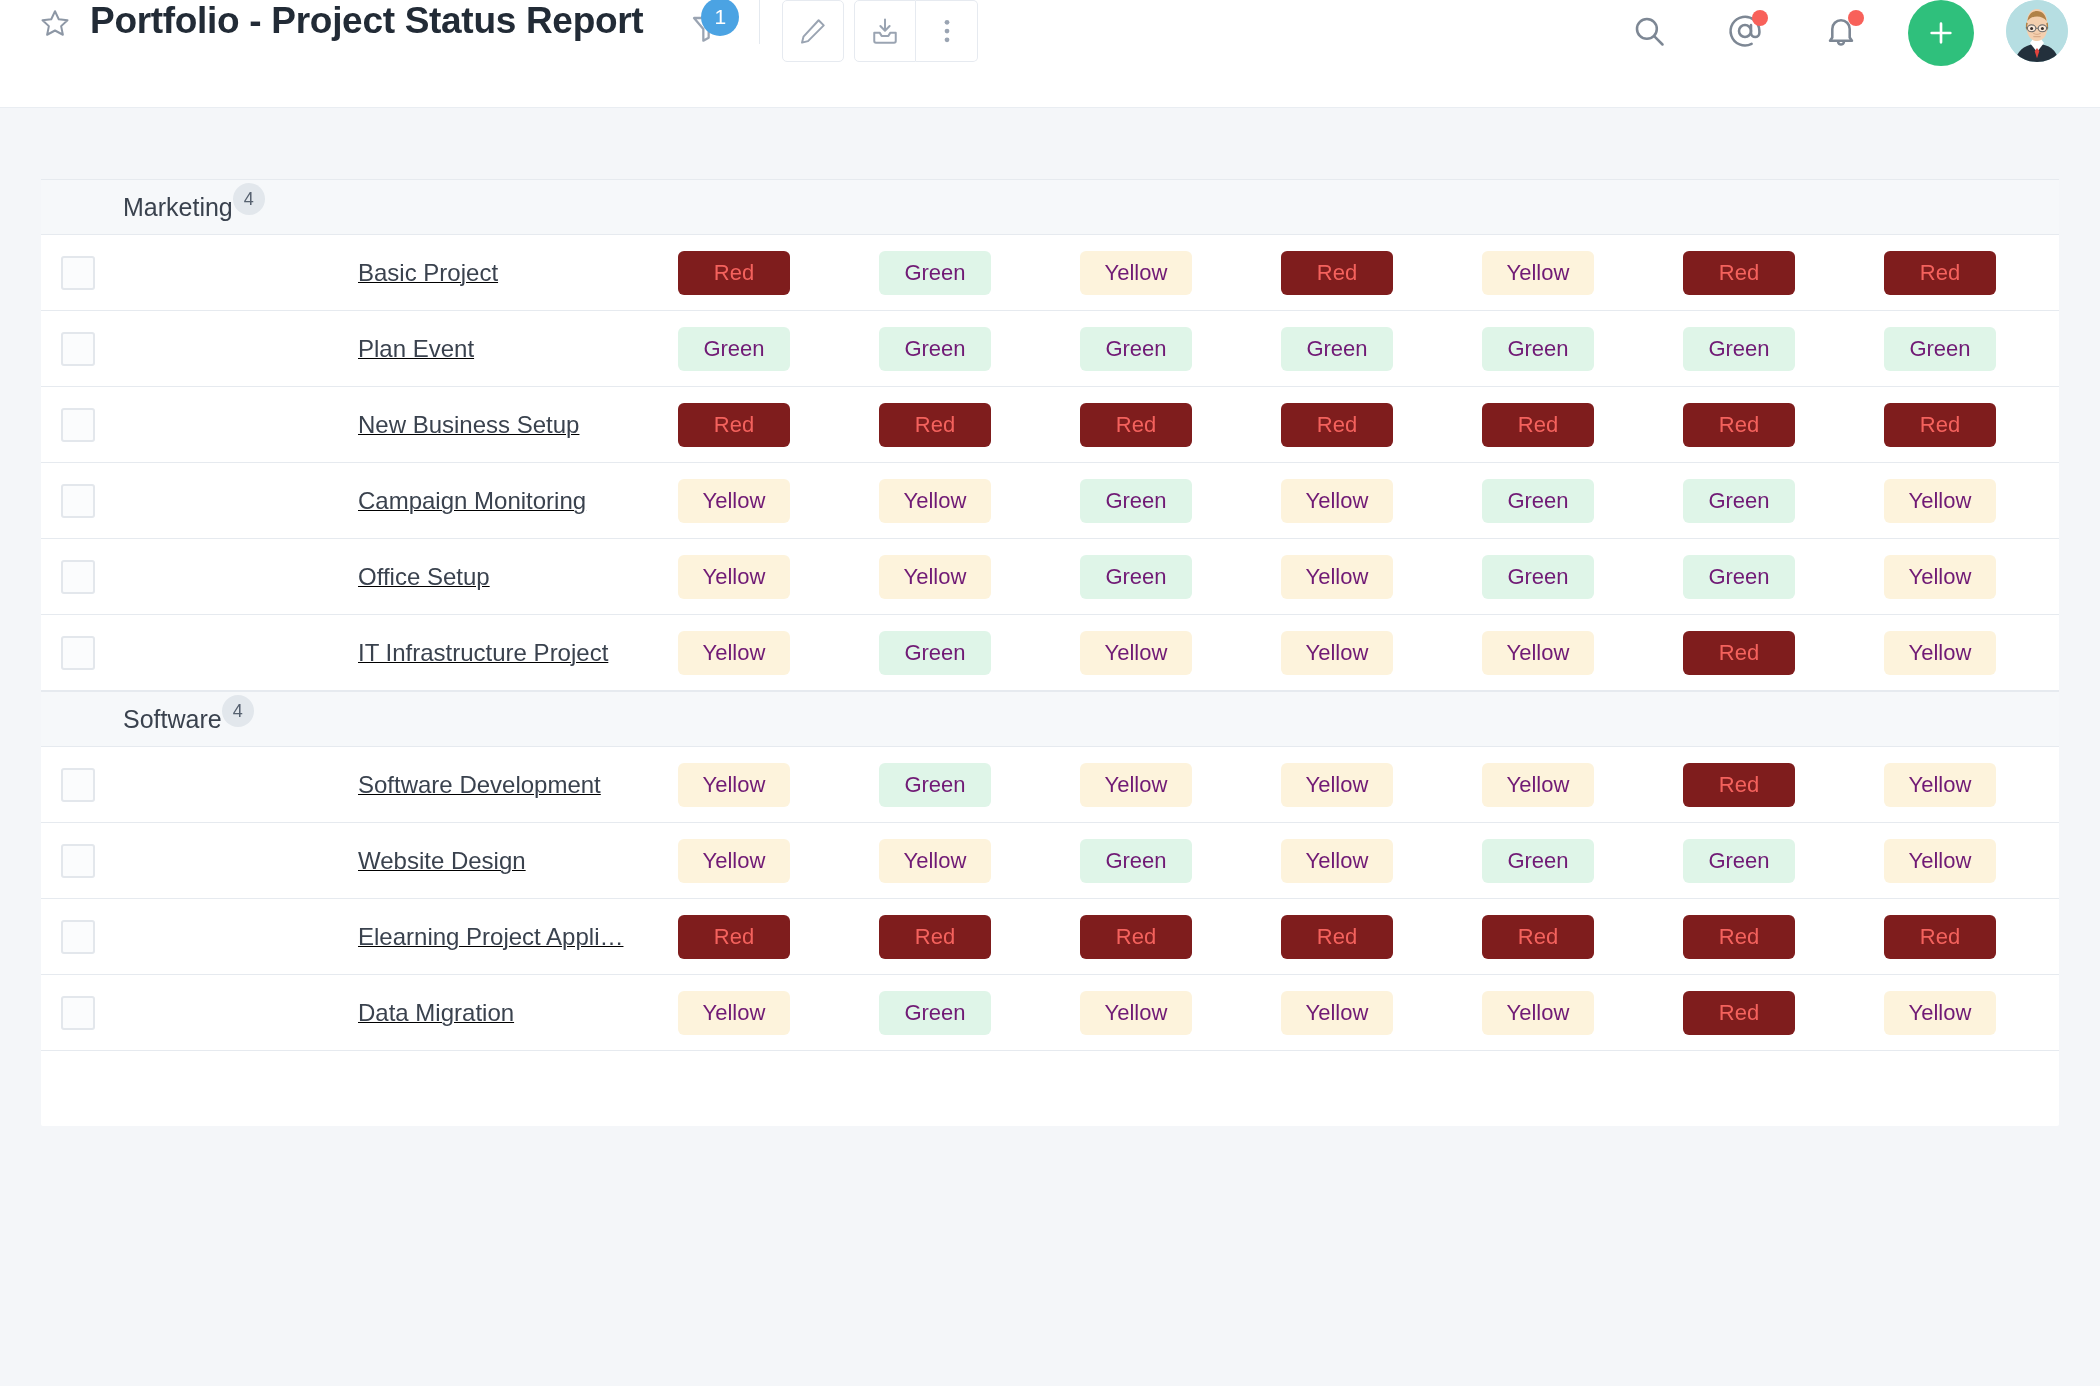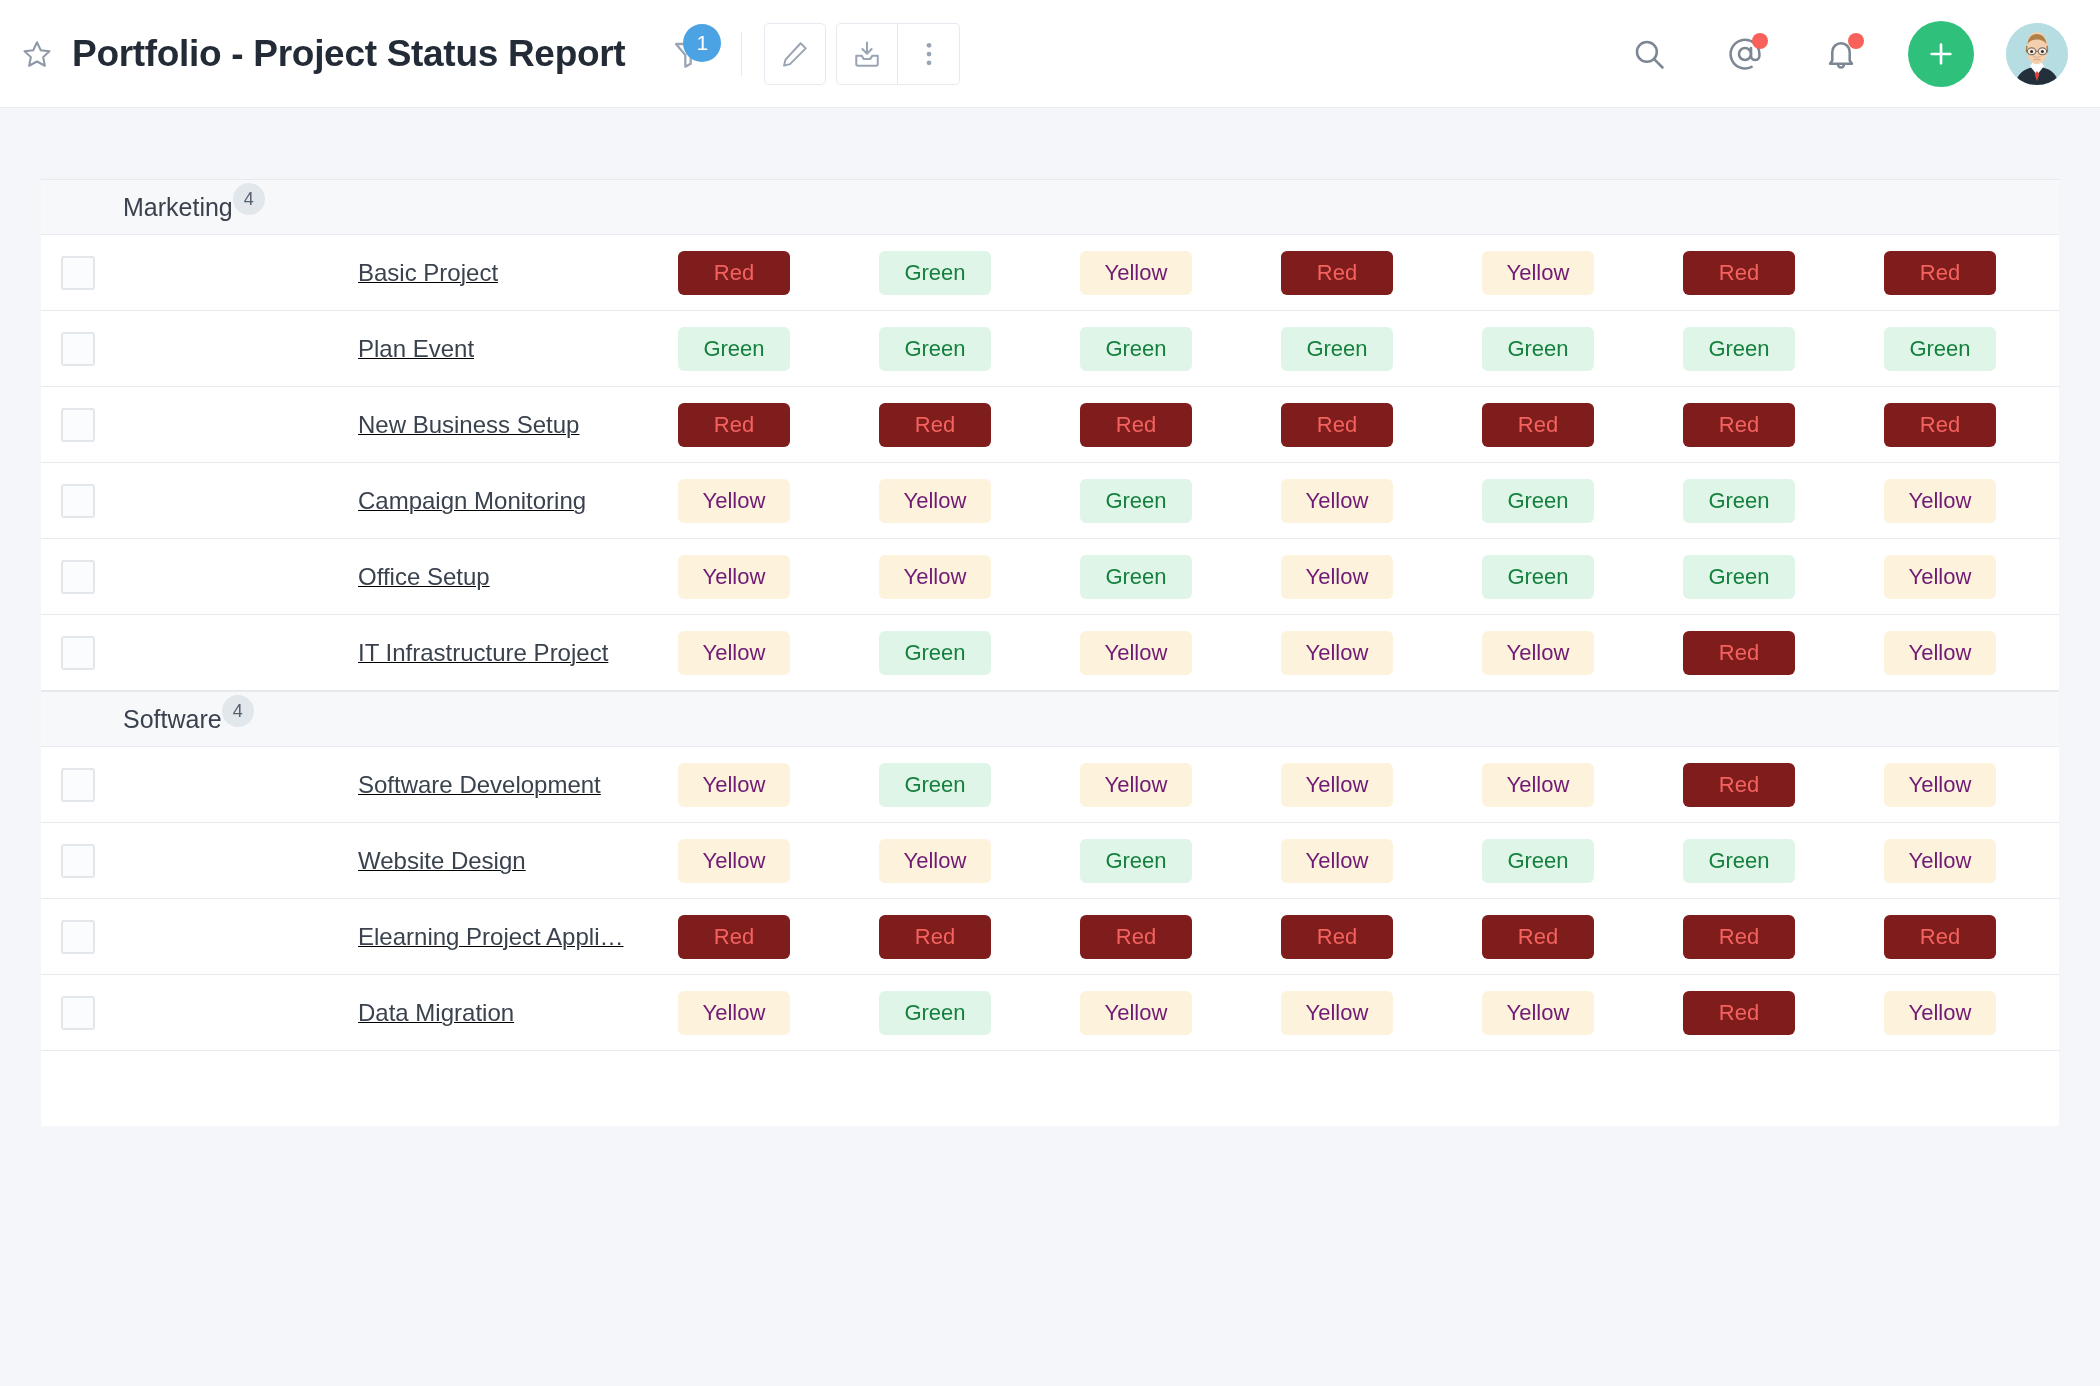--- a/index.html
+++ b/index.html
@@ -10,22 +10,21 @@
     background: #f4f6f9;
     font-family: "Liberation Sans", sans-serif;
     -webkit-font-smoothing: antialiased;
   }
 
   
   .topbar {
     height: 108px;
     background: #ffffff;
     display: flex;
-    align-items: center;
-    padding: 0 32px 0 14px;
+    padding: 0 32px 0 32px;
     border-bottom: 1px solid #e9edf2;
     position: relative;
   }
 
   .star-btn {
     width: 46px; height: 46px;
     display: flex; align-items: center; justify-content: center;
     color: #8d97a5;
     flex: 0 0 auto;
   }
@@ -212,21 +211,21 @@
     display: inline-flex;
     align-items: center;
     justify-content: center;
     width: 112px;
     height: 44px;
     border-radius: 6px;
     font-size: 22px;
     font-weight: 400;
   }
   .badge.Red    { background: #7f1d1d; color: #f4625d; }
-  .badge.Green  { background: #dff5e8; color: #15803d; }
+  .badge.Green  { background: #dff5e8; color: #701a75; }
   .badge.Yellow { background: #fdf3dc; color: #701a75; }
 </style>
 </head>
 <body>
 
 <div class="topbar">
 
   <div class="star-btn">
     <svg viewBox="0 0 24 24" fill="none" stroke="currentColor" stroke-width="1.6" stroke-linejoin="round">
       <polygon points="12,2.6 15,9 22,9.8 16.9,14.5 18.3,21.4 12,18 5.7,21.4 7.1,14.5 2,9.8 9,9"></polygon>

